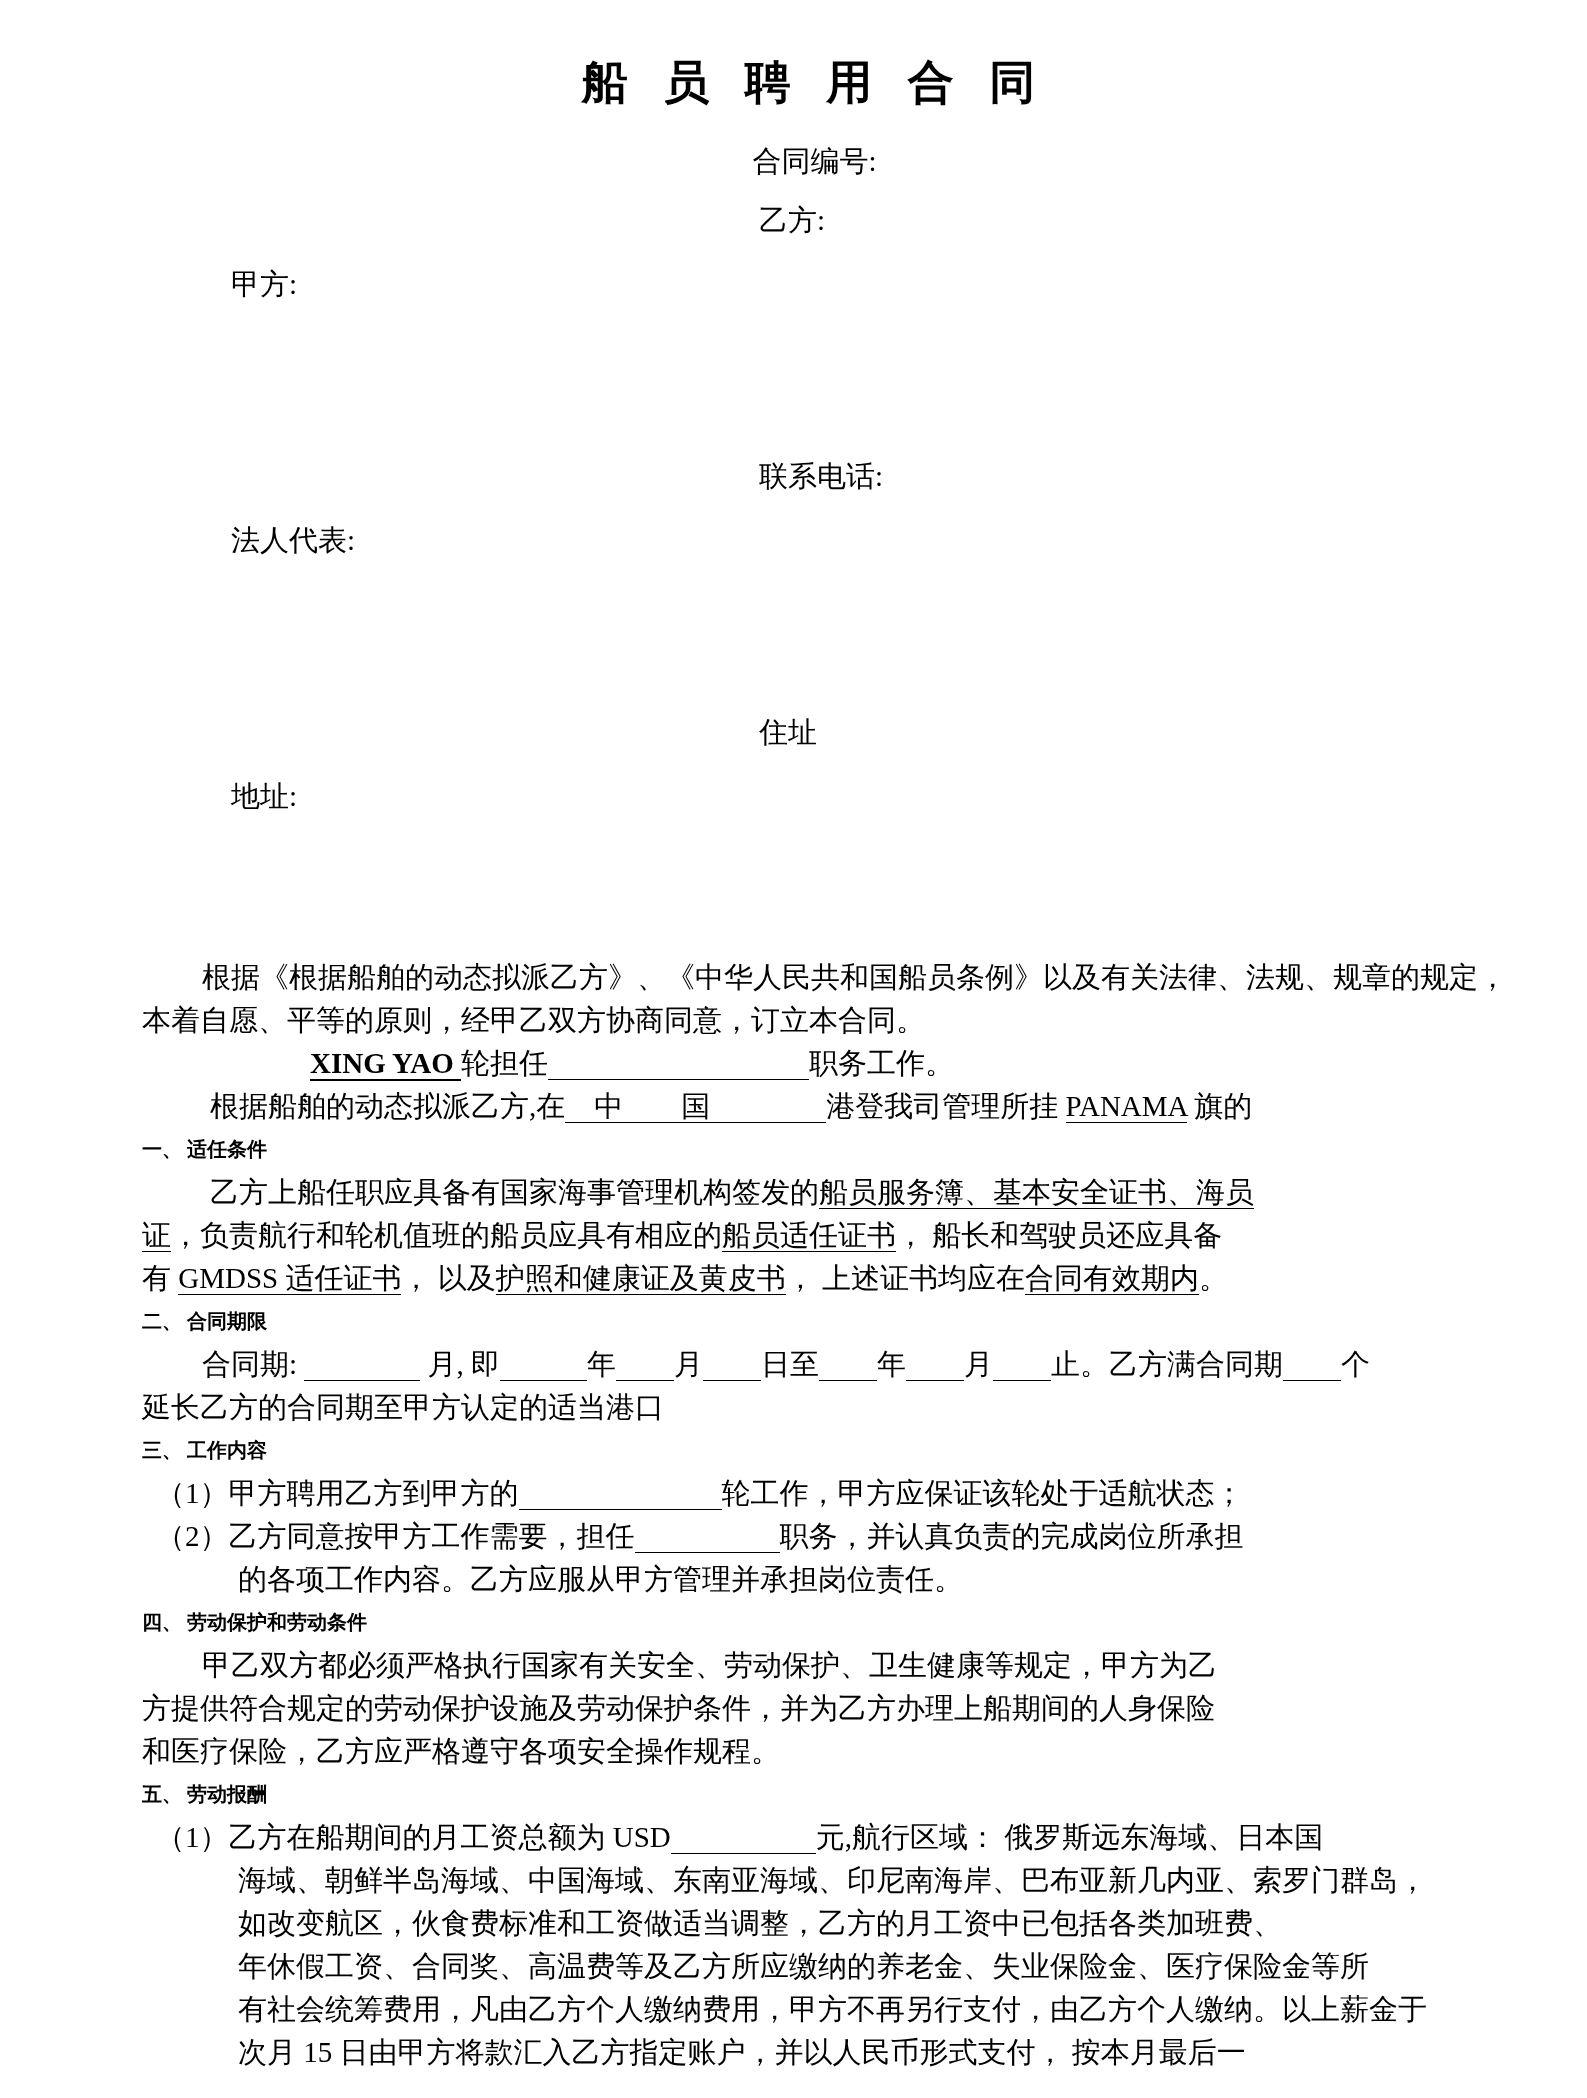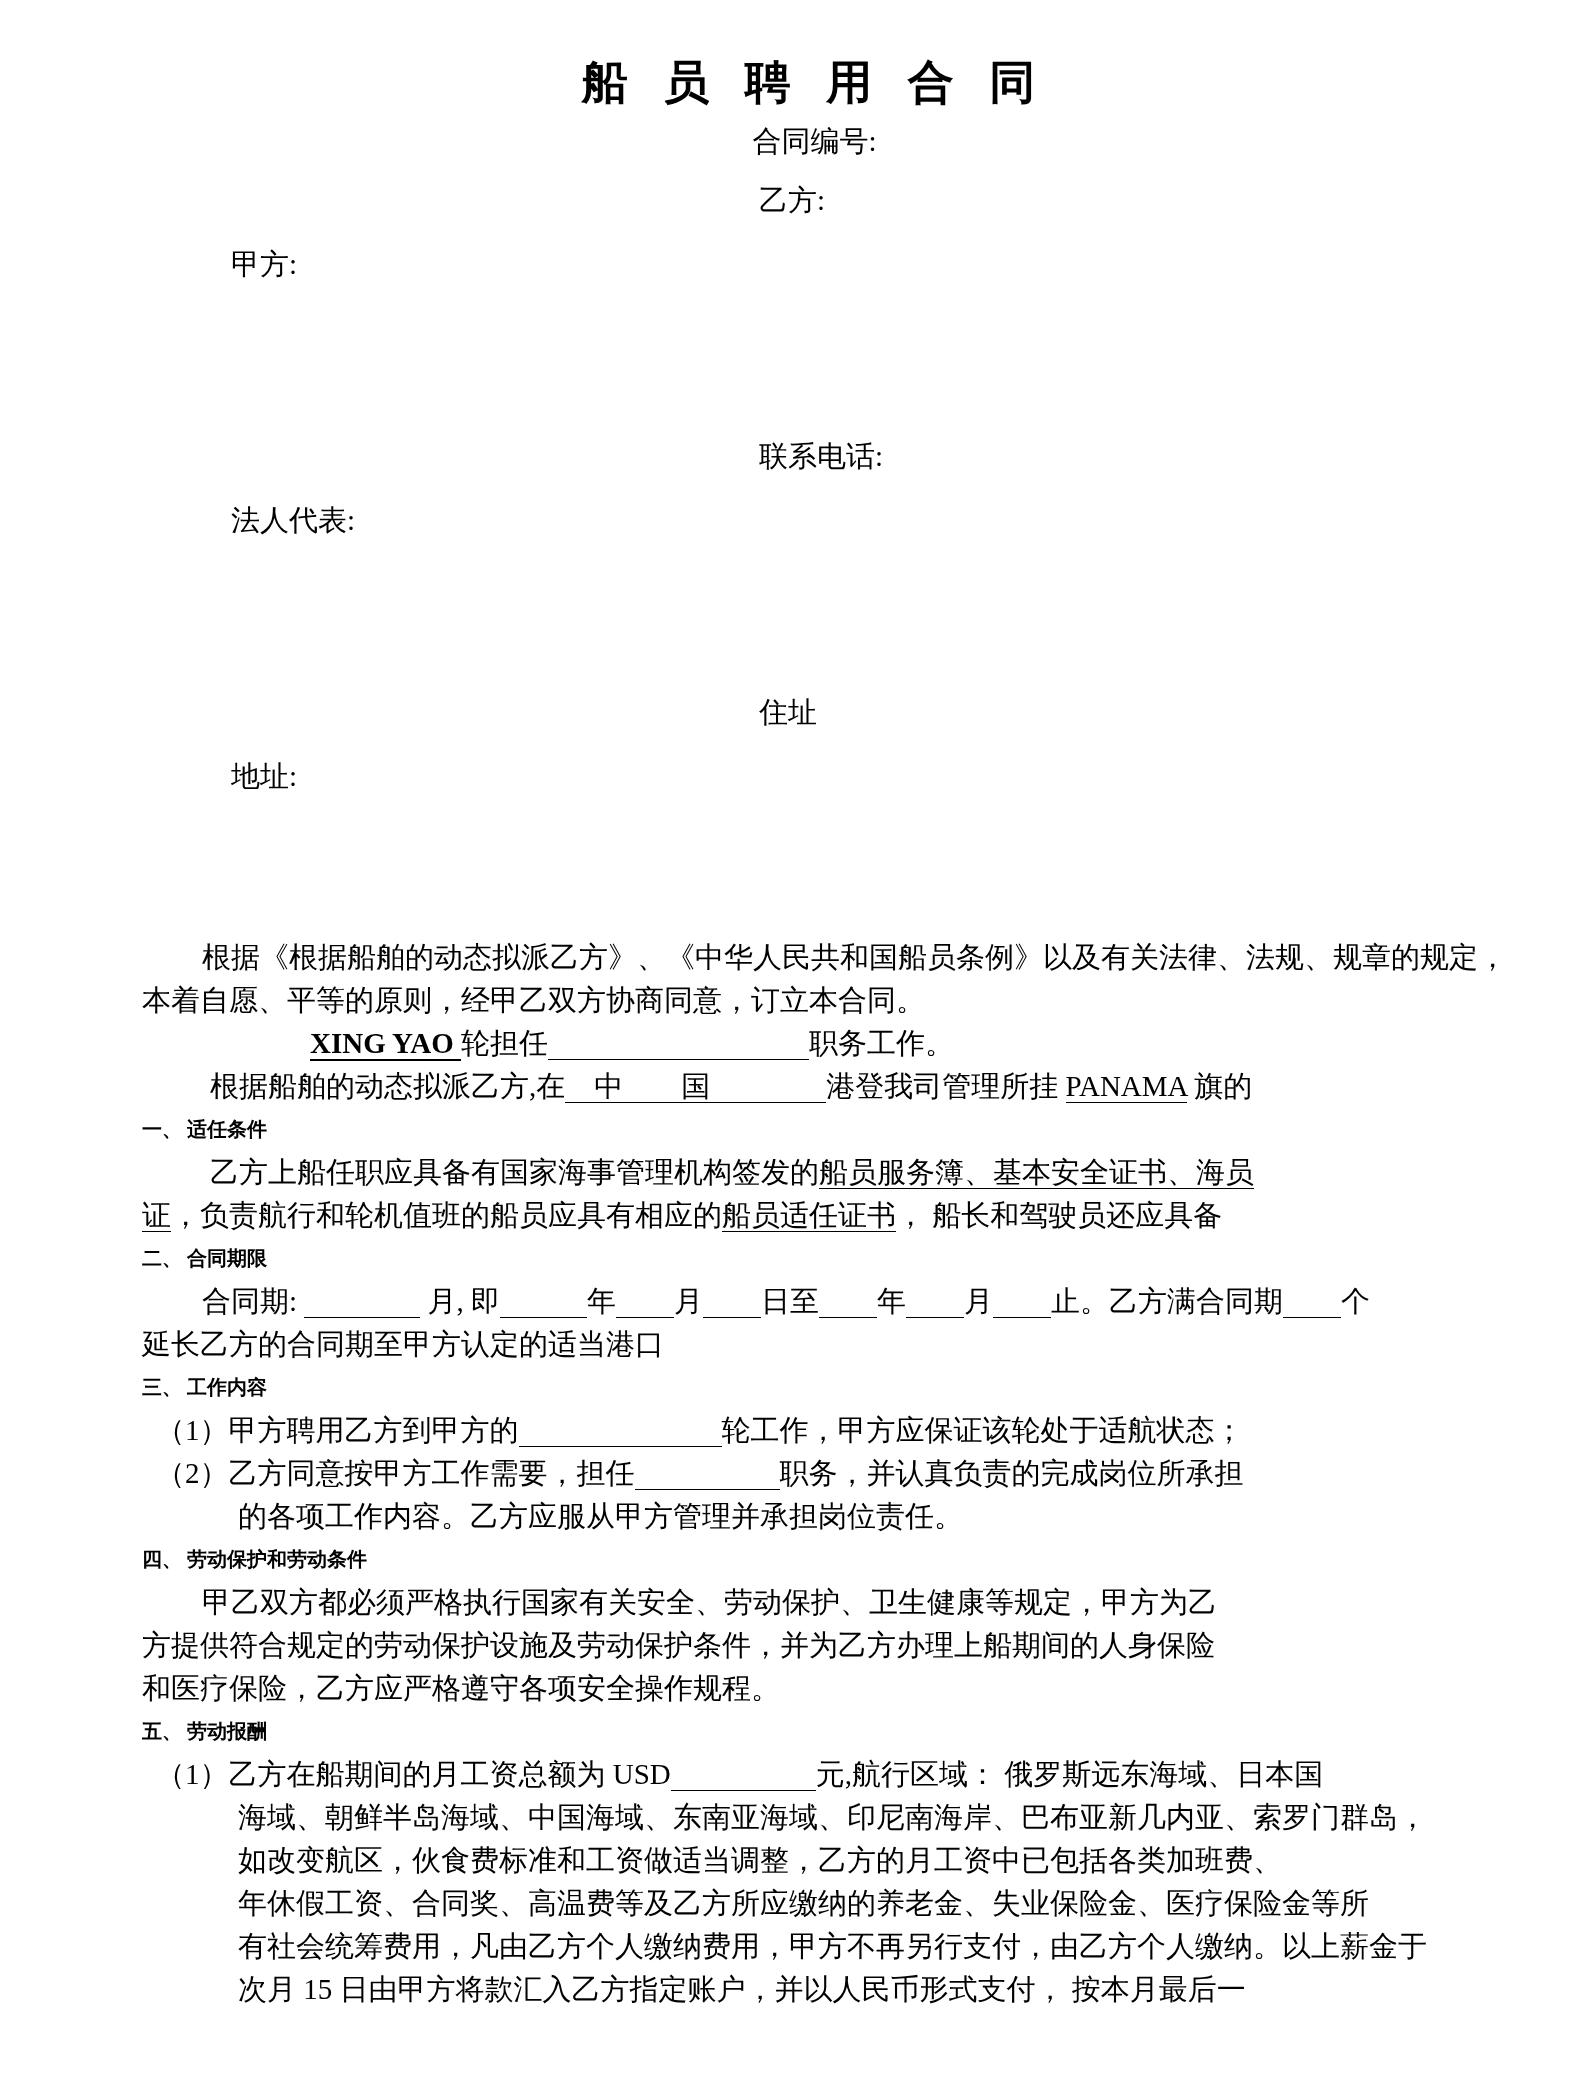--- a/index.html
+++ b/index.html
@@ -13,21 +13,21 @@
     font-family:"Liberation Serif","DejaVu Serif",serif;
     font-size:29px;
     overflow:hidden;
   }
   .doc-title{
     text-align:center;
     font-weight:bold;
     font-size:46px;
     letter-spacing:12px;
     line-height:1.2;
-    margin:0 0 8px 0;
+    margin:0 0 28px 0;
     white-space:pre;
   }
   .hline{line-height:46px;margin-bottom:4px;white-space:pre;text-align:center;}
   .hrow{position:relative;line-height:64px;white-space:pre;}
   .hrow .lcol{margin-left:60px;}
   .hrow .rcol{position:absolute;left:617px;top:0;}
   .ln{line-height:43px;white-space:pre;}
   .ln.h{font-weight:bold;font-size:20px;}
   .u{border-bottom:1px solid #000;}
   .bu{font-weight:bold;border-bottom:2px solid #000;}
@@ -59,20 +59,21 @@
     <span class="rcol">住址</span>
   </div>
 
   <div class="ln i60"><span>根据《根据船舶的动态拟派乙方》、《中华人民共和国船员条例》以及有关法律、法规、规章的规定，</span></div>
   <div class="ln i0"><span>本着自愿、平等的原则，经甲乙双方协商同意，订立本合同。</span></div>
   <div class="ln i168"><span class="bu">XING YAO </span><span>轮担任</span><span class="u">　　　　　　　　　</span><span>职务工作。</span></div>
   <div class="ln i68"><span>根据船舶的动态拟派乙方,在</span><span class="u">　中　　国　　　　</span><span>港登我司管理所挂 </span><span class="u">PANAMA</span><span> 旗的</span></div>
   <div class="ln i0 h"><span>一、 适任条件</span></div>
   <div class="ln i68"><span>乙方上船任职应具备有国家海事管理机构签发的</span><span class="u">船员服务簿、基本安全证书、海员</span></div>
   <div class="ln i0"><span class="u">证</span><span>，负责航行和轮机值班的船员应具有相应的</span><span class="u">船员适任证书</span><span>， 船长和驾驶员还应具备</span></div>
+  <div class="ln i0"><span>有 </span><span class="u">GMDSS 适任证书</span><span>， 以及</span><span class="u">护照和健康证及黄皮书</span><span>， 上述证书均应在</span><span class="u">合同有效期内</span><span>。</span></div>
   <div class="ln i0 h"><span>二、 合同期限</span></div>
   <div class="ln i60"><span>合同期: </span><span class="u">　　　　</span><span> 月, 即</span><span class="u">　　　</span><span>年</span><span class="u">　　</span><span>月</span><span class="u">　　</span><span>日至</span><span class="u">　　</span><span>年</span><span class="u">　　</span><span>月</span><span class="u">　　</span><span>止。乙方满合同期</span><span class="u">　　</span><span>个</span></div>
   <div class="ln i0"><span>延长乙方的合同期至甲方认定的适当港口</span></div>
   <div class="ln i0 h"><span>三、 工作内容</span></div>
   <div class="ln i14"><span>（1）甲方聘用乙方到甲方的</span><span class="u">　　　　　　　</span><span>轮工作，甲方应保证该轮处于适航状态；</span></div>
   <div class="ln i14"><span>（2）乙方同意按甲方工作需要，担任</span><span class="u">　　　　　</span><span>职务，并认真负责的完成岗位所承担</span></div>
   <div class="ln i84"><span>的各项工作内容。乙方应服从甲方管理并承担岗位责任。</span></div>
   <div class="ln i0 h"><span>四、 劳动保护和劳动条件</span></div>
   <div class="ln i60"><span>甲乙双方都必须严格执行国家有关安全、劳动保护、卫生健康等规定，甲方为乙</span></div>
   <div class="ln i0"><span>方提供符合规定的劳动保护设施及劳动保护条件，并为乙方办理上船期间的人身保险</span></div>

